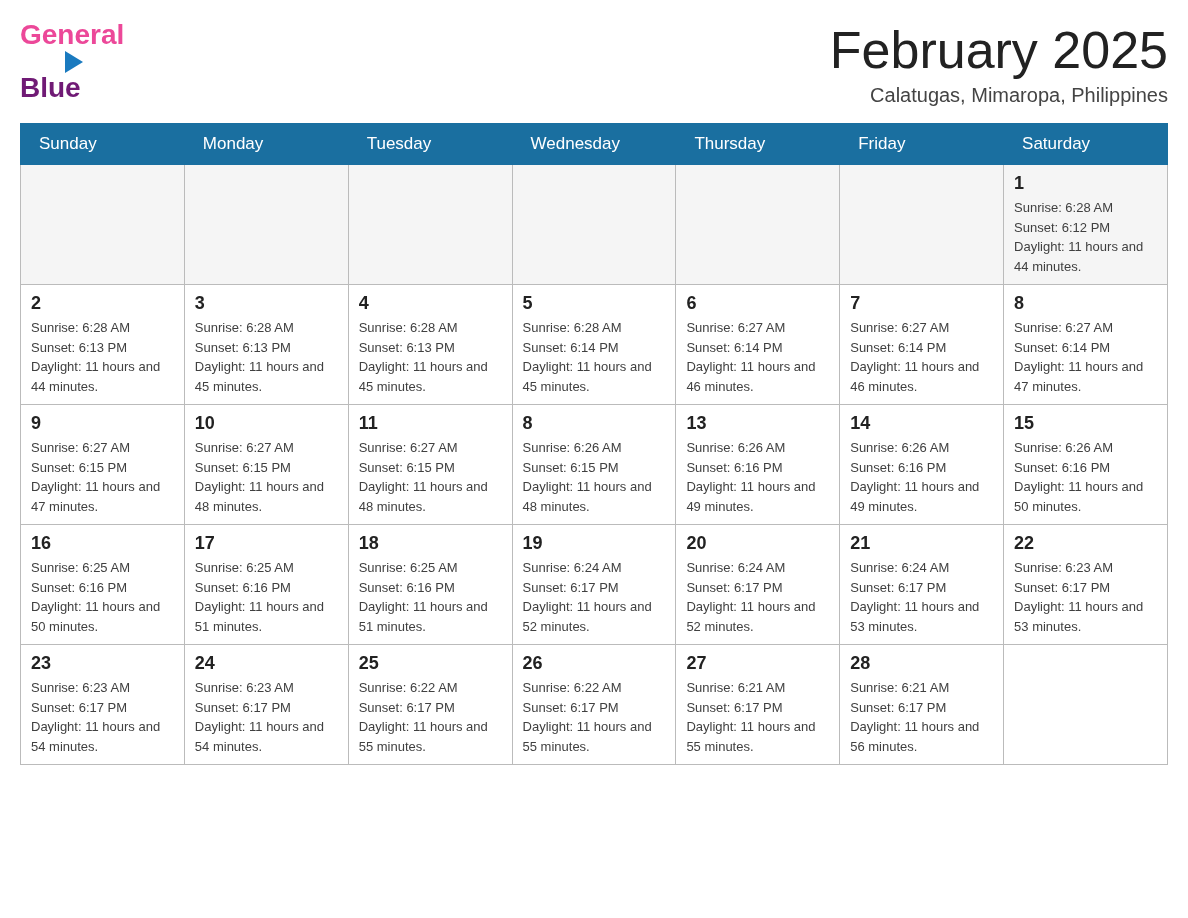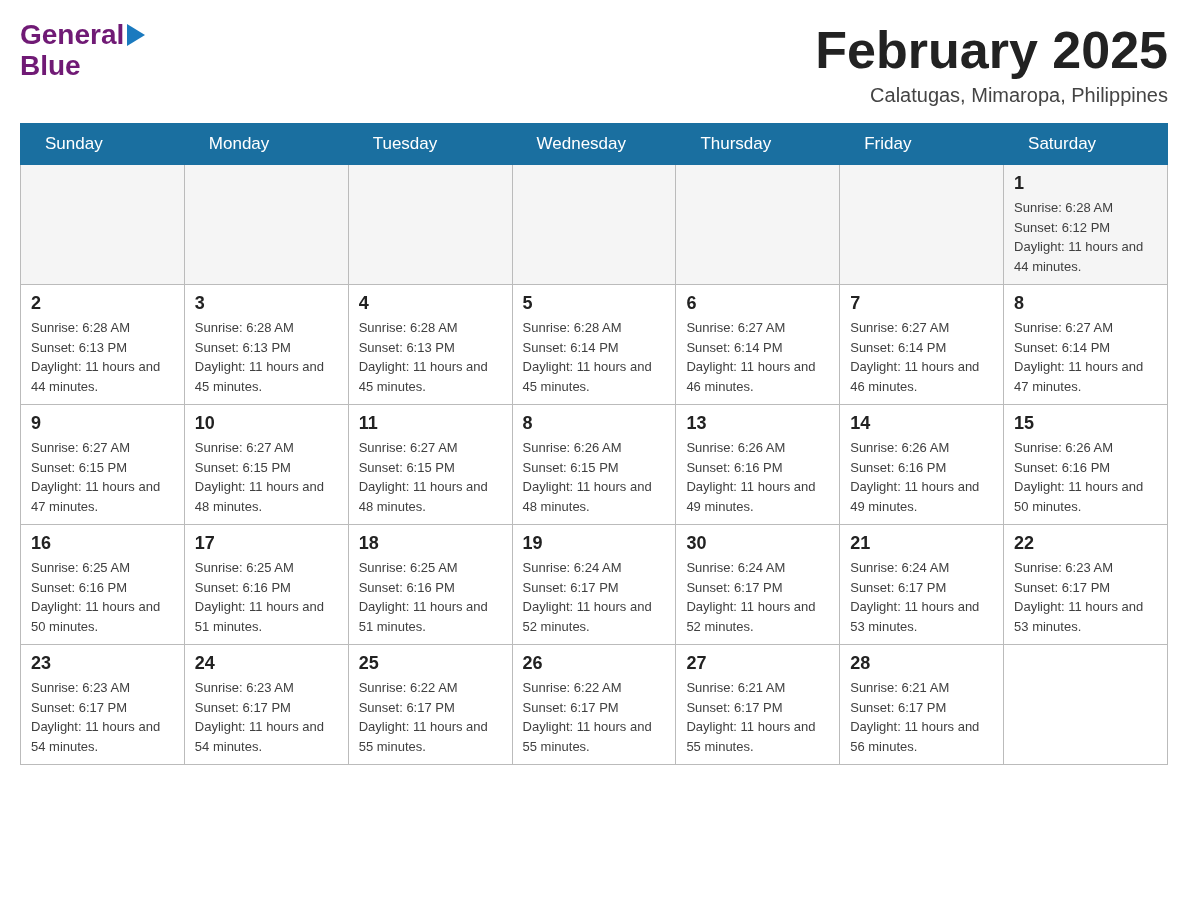--- a/index.html
+++ b/index.html
@@ -14,39 +14,39 @@
       display: flex;
       justify-content: space-between;
       align-items: flex-start;
       margin-bottom: 16px;
     }
     .title-block {
       text-align: right;
     }
     .month-title {
       font-size: 52px;
-      font-weight: bold;
+      font-weight: normal;
       color: #222;
     }
     .location-title {
       font-size: 20px;
       color: #444;
       margin-top: 4px;
     }
     .calendar {
       width: 100%;
       border-collapse: collapse;
       border: 1px solid #999;
     }
     .calendar th {
       background-color: #1a6fa0;
       color: #fff;
       font-size: 17px;
       font-weight: normal;
-      padding: 10px 24px;
+      padding: 10px 18px;
       text-align: left;
       border: 1px solid #1a6fa0;
     }
     .calendar td {
       vertical-align: top;
       width: 14.28%;
       border: 1px solid #bbb;
       padding: 8px 10px;
       min-height: 110px;
       font-size: 13px;
@@ -70,23 +70,24 @@
     }
     .empty-cell {
       background: #f5f5f5;
     }
     .logo-block {
       line-height: 1.1;
     }
     .logo-line1 {
       font-size: 28px;
       font-weight: bold;
-      color: #701a75;
+      color: #ec4899;
       display: flex;
       align-items: center;
+      flex-direction: column;
     }
     .logo-line2 {
       font-size: 28px;
       font-weight: bold;
       color: #701a75;
     }
     .arrow-right {
       width: 0;
       height: 0;
       border-top: 11px solid transparent;
@@ -267,21 +268,21 @@
 and 51 minutes.</div>
         </td>
         <td>
           <span class="day-number">19</span>
           <div class="day-info">Sunrise: 6:24 AM
 Sunset: 6:17 PM
 Daylight: 11 hours
 and 52 minutes.</div>
         </td>
         <td>
-          <span class="day-number">30</span>
+          <span class="day-number">20</span>
           <div class="day-info">Sunrise: 6:24 AM
 Sunset: 6:17 PM
 Daylight: 11 hours
 and 52 minutes.</div>
         </td>
         <td>
           <span class="day-number">21</span>
           <div class="day-info">Sunrise: 6:24 AM
 Sunset: 6:17 PM
 Daylight: 11 hours

